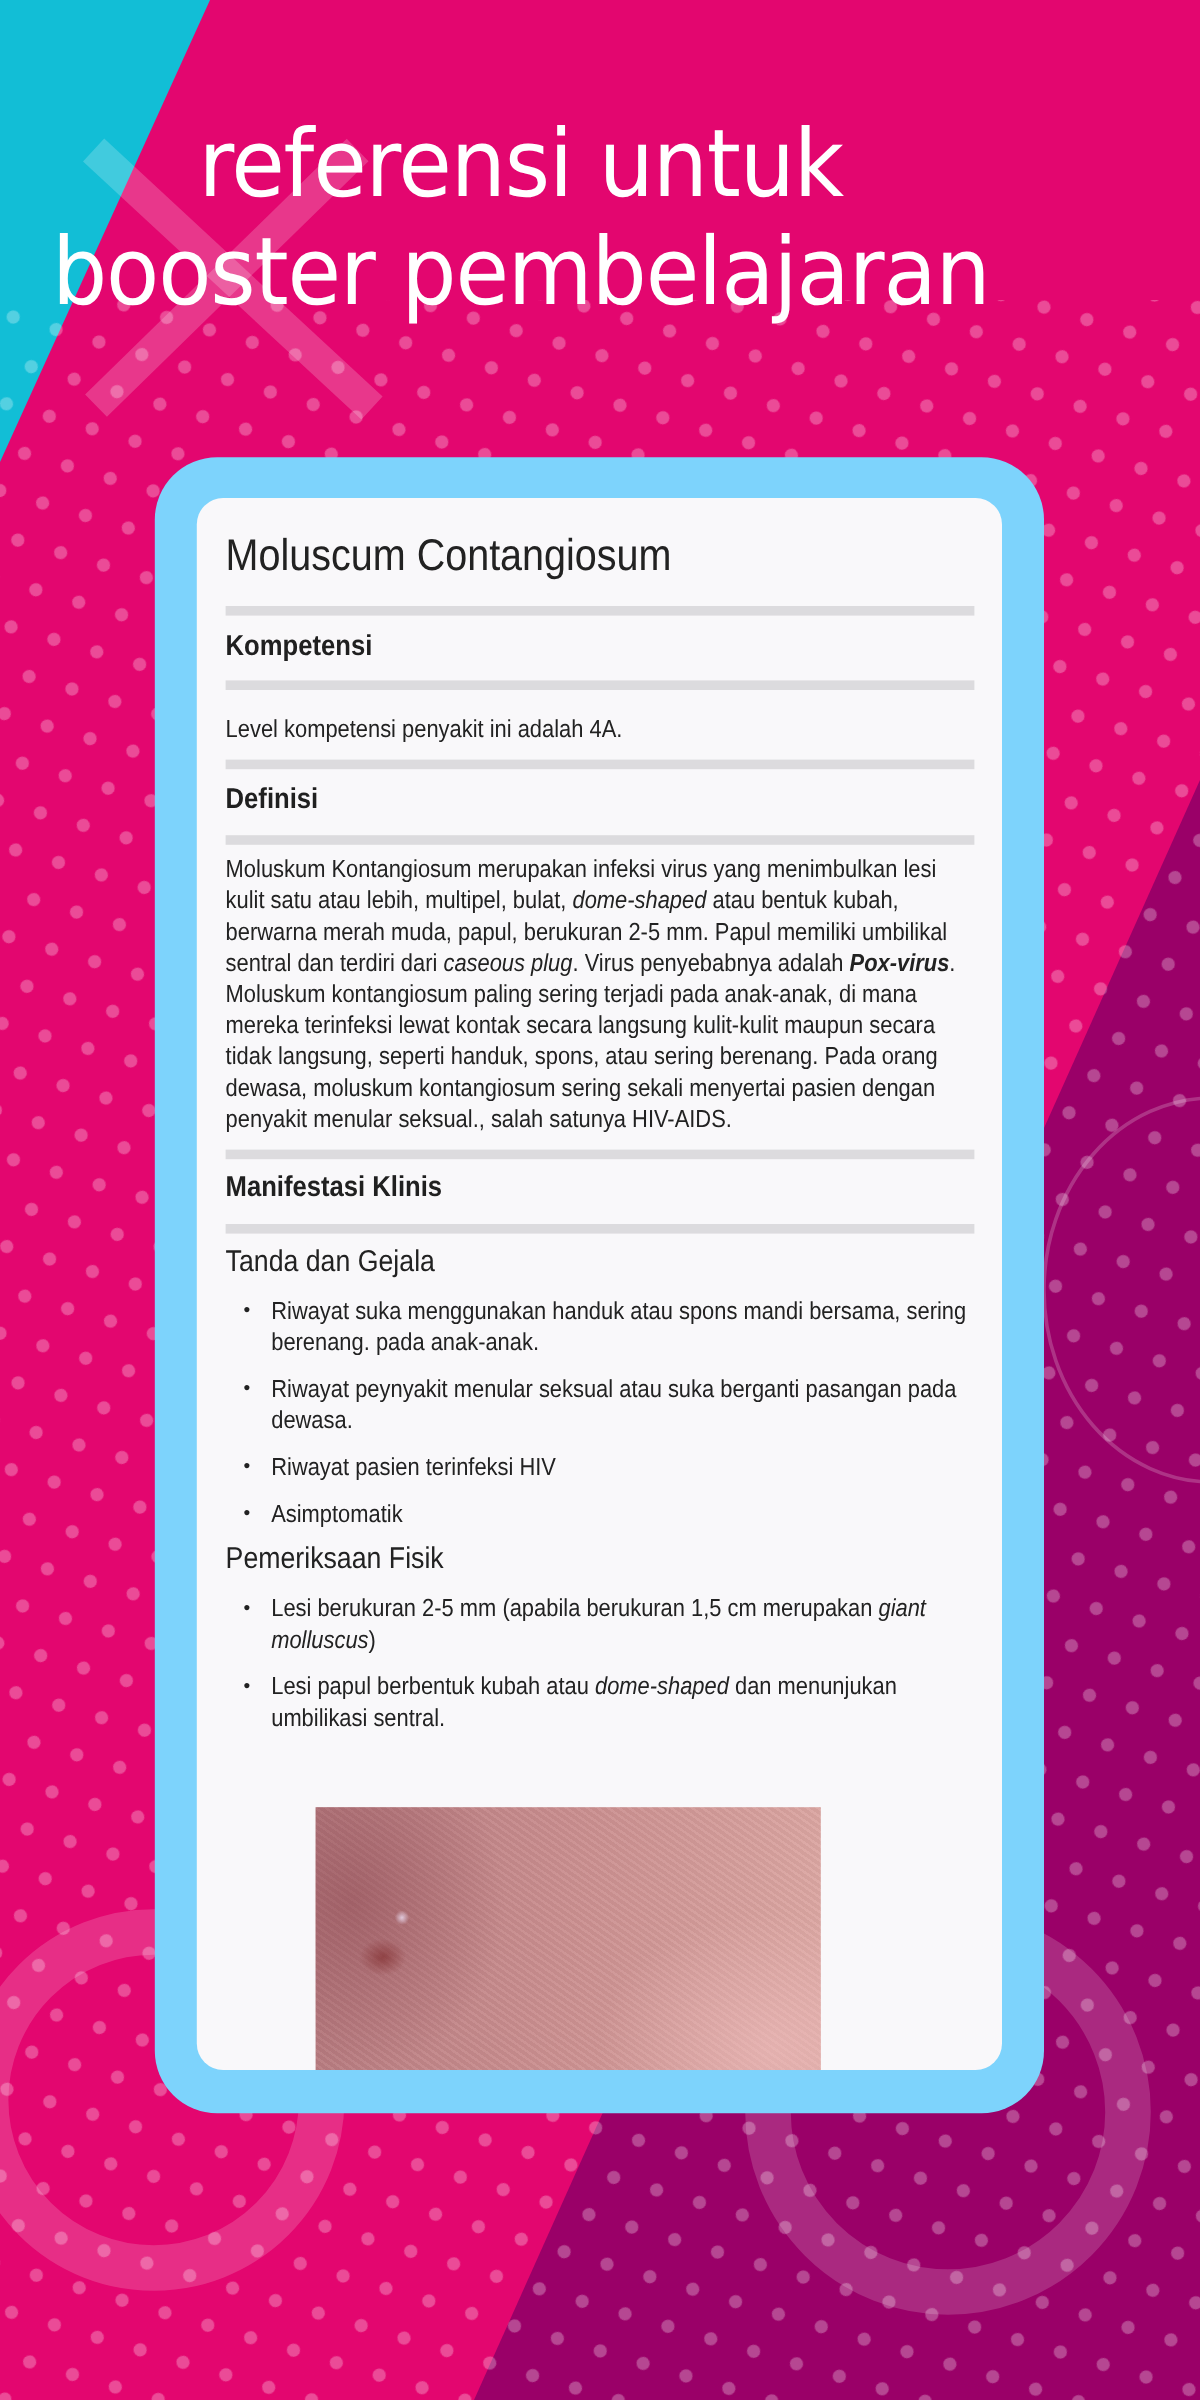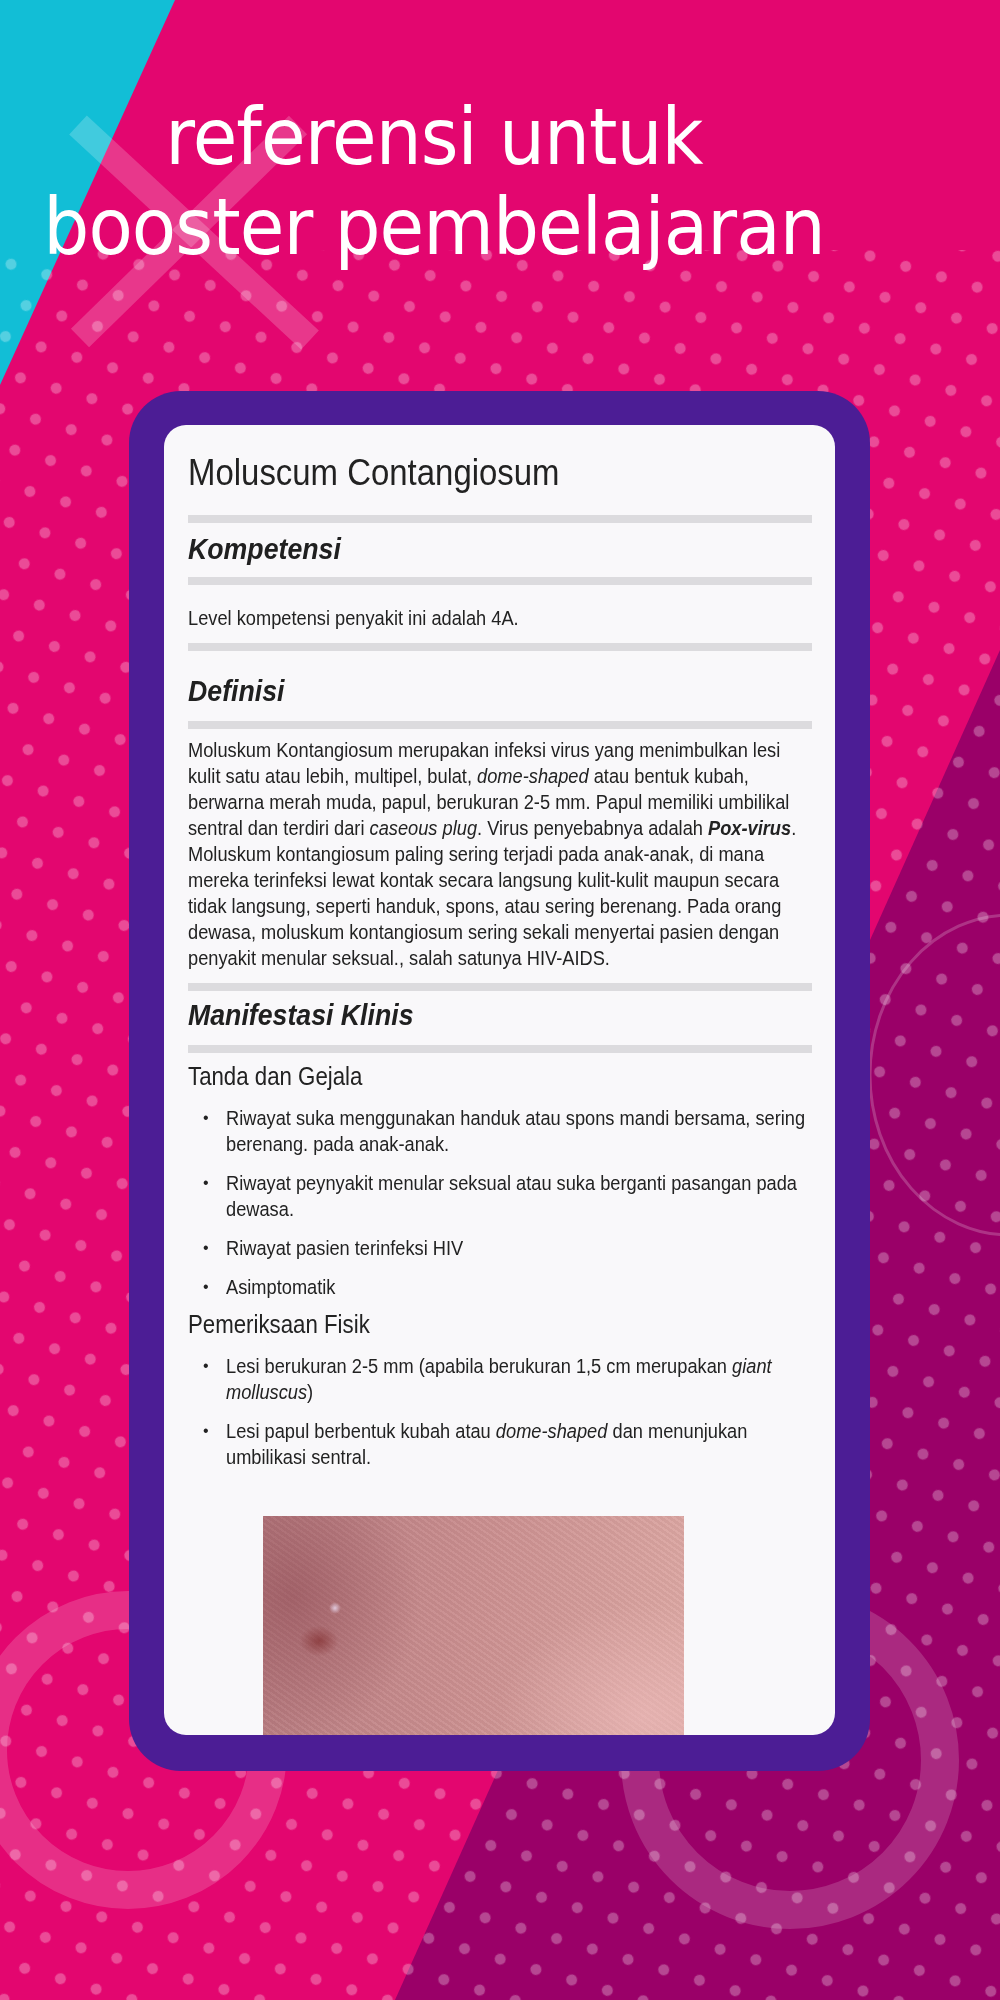--- a/index.html
+++ b/index.html
@@ -13,43 +13,43 @@
 
   .headline {
     position: absolute; left: 0; top: 92px; width: 868px;
     text-align: center; color: #ffffff;
     font-family: "DejaVu Sans", sans-serif;
     font-size: 78px; line-height: 90px; letter-spacing: -1px;
   }
   .headline div { transform: scaleX(0.93); transform-origin: center; }
 
   .phone {
-    position: absolute; left: 129px; top: 391px;
+    position: absolute; left: 129px; top: 381px;
     width: 741px; height: 1380px;
-    background: #4c1d95; border-radius: 52px;
+    background: #7dd3fc; border-radius: 52px;
   }
   .screen {
     position: absolute; left: 35px; top: 34px;
     width: 671px; height: 1310px;
     background: #f9f8fa; border-radius: 22px; overflow: hidden;
   }
   .content {
     position: absolute; left: 24px; top: 0; width: 624px;
     color: #212121;
   }
   .fit {
     display: block; transform-origin: left top;
     width: 700px; transform: scaleX(0.89);
   }
   .title {
     font-size: 37px; line-height: 44px; margin-top: 26px;
     color: #222; font-weight: normal;
   }
   .divider { height: 8px; background: #dcdbde; margin: 0; }
-  .h2 { font-size: 30px; line-height: 36px; font-weight: bold; color: #202020; font-style: italic; }
+  .h2 { font-size: 24px; line-height: 36px; font-weight: bold; color: #202020; }
   .h3 { font-size: 25px; line-height: 30px; color: #222; }
   .p { font-size: 20.5px; line-height: 26px; color: #222; }
   ul.list { list-style: none; margin: 0; padding: 0; }
   ul.list li { position: relative; padding-left: 38px; font-size: 20.5px; line-height: 26px; color: #222; margin-bottom: 13px; }
   ul.list li .bullet { position: absolute; left: 15px; top: 0; font-size: 16px; }
   .skin {
     position: absolute; left: 99px; top: 1091px; width: 421px; height: 240px;
     background:
       radial-gradient(ellipse 28px 22px at 56px 125px, rgba(120,30,30,0.55), rgba(120,30,30,0) 70%),
       radial-gradient(circle 6px at 72px 92px, rgba(230,210,230,0.9), rgba(230,210,230,0) 100%),
@@ -111,21 +111,21 @@
 
       <div class="h2" style="margin-top:8px">
         <span class="fit">Kompetensi</span>
       </div>
       <div class="divider" style="margin-top:10px"></div>
       <div class="p" style="margin-top:20px">
         <span class="fit">Level kompetensi penyakit ini adalah 4A.</span>
       </div>
 
       <div class="divider" style="margin-top:12px"></div>
-      <div class="h2" style="margin-top:22px">
+      <div class="h2" style="margin-top:7px">
         <span class="fit">Definisi</span>
       </div>
       <div class="divider" style="margin-top:12px"></div>
 
       <div class="p" style="margin-top:8px">
         <span class="fit"><span>Moluskum Kontangiosum merupakan infeksi virus yang menimbulkan lesi kulit satu atau lebih, multipel, bulat, </span><i>dome-shaped</i><span> atau bentuk kubah, berwarna merah muda, papul, berukuran 2-5 mm. Papul memiliki umbilikal sentral dan terdiri dari </span><i>caseous plug</i><span>. Virus penyebabnya adalah </span><b><i>Pox-virus</i></b><span>.</span></span>
       </div>
 
       <div class="p" style="">
         <span class="fit">Moluskum kontangiosum paling sering terjadi pada anak-anak, di mana mereka terinfeksi lewat kontak secara langsung kulit-kulit maupun secara tidak langsung, seperti handuk, spons, atau sering berenang. Pada orang dewasa, moluskum kontangiosum sering sekali menyertai pasien dengan penyakit menular seksual., salah satunya HIV-AIDS.</span>

